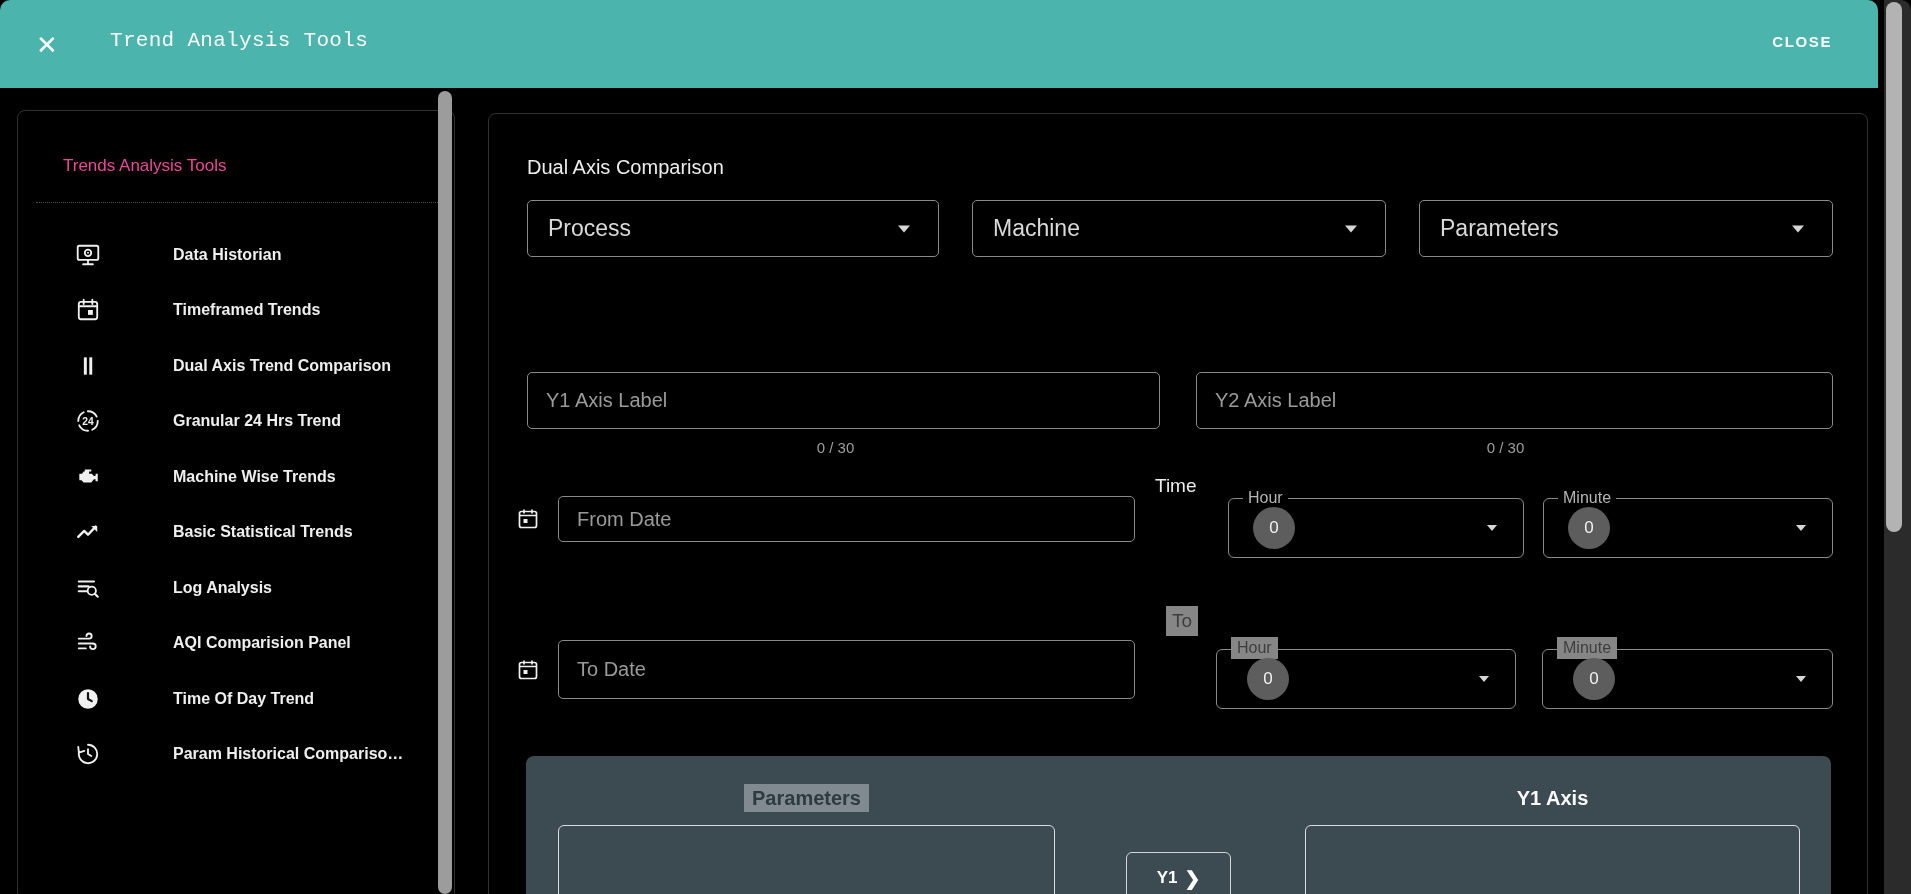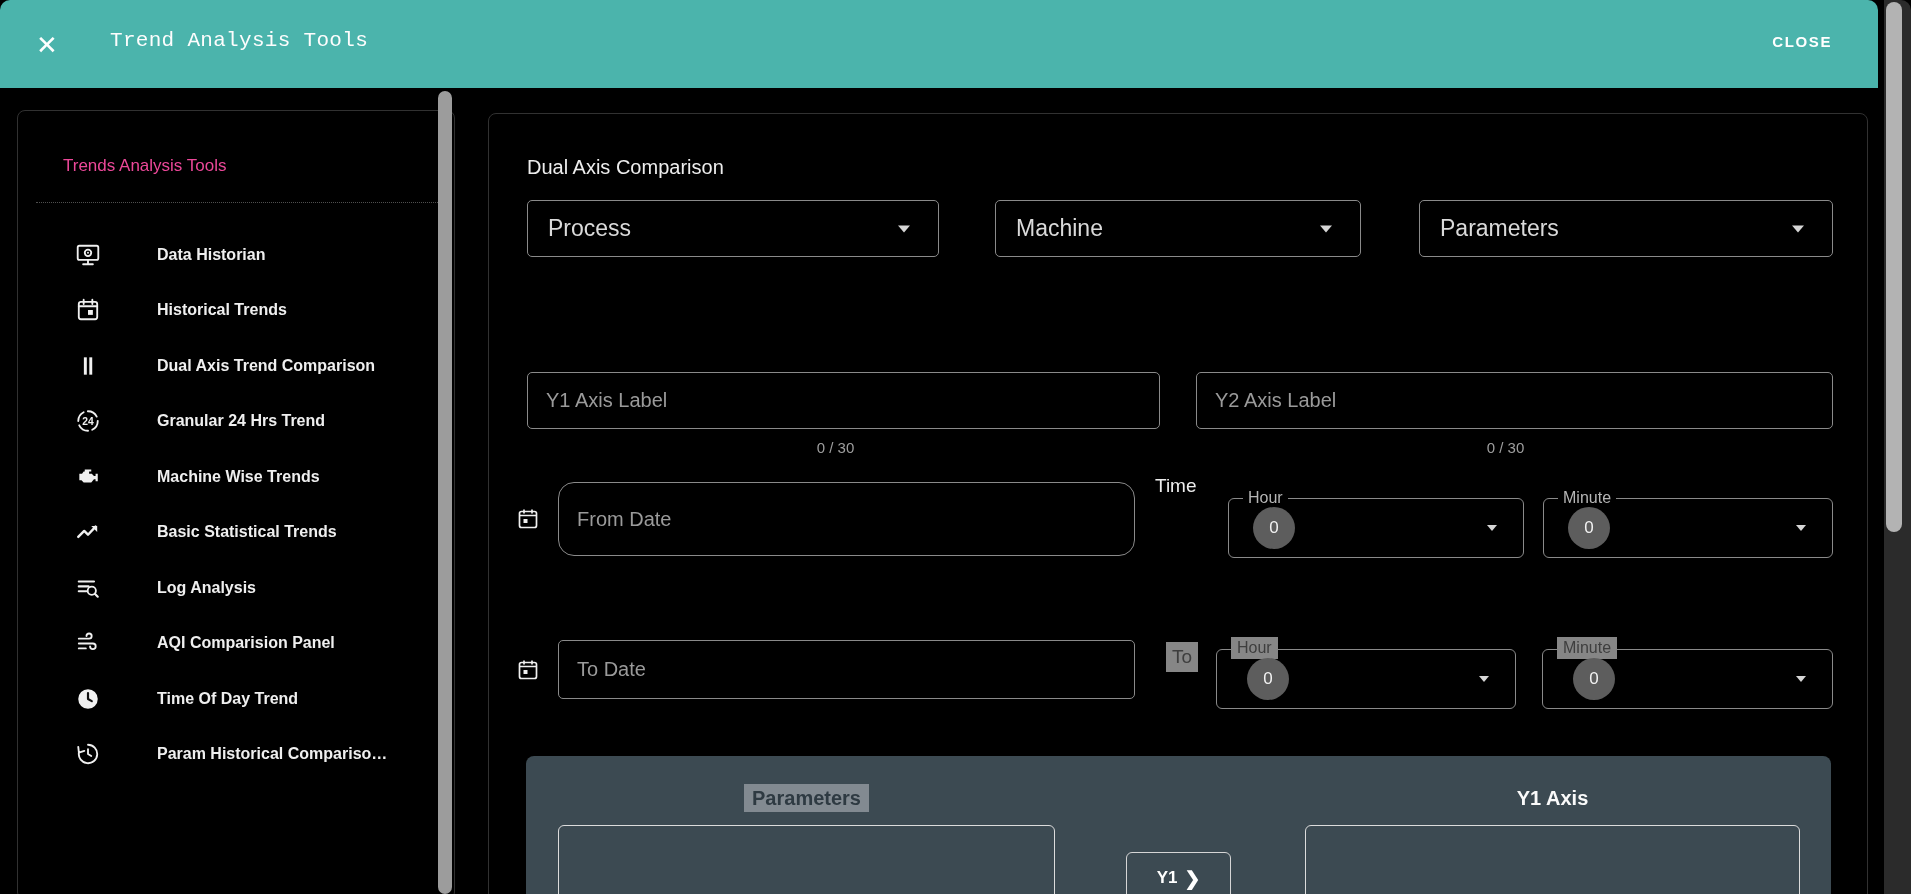--- a/index.html
+++ b/index.html
@@ -32,21 +32,21 @@
   .sb-thumb { position:absolute; left:438px; top:91px; width:14px; height:803px; background:#9c9c9c; border-radius:7px; }
 
   
   .side-card {
     position:absolute; left:17px; top:110px; width:438px; height:790px;
     background:#000; border:1px solid #313131; border-radius:8px;
   }
   .side-title { position:absolute; left:45px; top:45px; font-size:17px; color:#ec4899; }
   .side-div { position:absolute; left:18px; top:91px; width:402px; border-top:1px dotted #4f4f4f; }
   .side-list { position:absolute; left:0; top:116px; width:420px; }
-  .sitem { display:flex; align-items:center; height:55.5px; padding-left:57px; cursor:pointer; }
+  .sitem { display:flex; align-items:center; height:55.5px; padding-left:57px; cursor:pointer;gap:16px; }
   .sitem .ic { width:26px; height:26px; flex:0 0 26px; display:flex; align-items:center; justify-content:center; }
   .sitem .lbl {
     margin-left:56px; font-size:16px; font-weight:700; color:#efefef;
     white-space:nowrap; overflow:hidden; text-overflow:ellipsis; max-width:255px;
   }
   .ic svg { stroke:#f0f0f0; fill:none; stroke-width:1.7; stroke-linecap:round; stroke-linejoin:round; }
 
   
   .main-card {
     position:absolute; left:488px; top:113px; width:1380px; height:790px;
@@ -140,21 +140,21 @@
       </div>
 
       <div class="sitem">
         <span class="ic">
           <svg width="26" height="26" viewBox="0 0 24 24">
               <rect x="3.5" y="4.5" width="17" height="16" rx="2"></rect>
               <path d="M8 2.5v4M16 2.5v4M3.5 8.5h17"></path>
               <rect x="12" y="12" width="4.5" height="4.5" fill="#f0f0f0" stroke="none"></rect>
             </svg>
         </span>
-        <span class="lbl">Historical Trends</span>
+        <span class="lbl">Timeframed Trends</span>
       </div>
 
       <div class="sitem">
         <span class="ic">
           <svg width="26" height="26" viewBox="0 0 24 24">
               <rect x="8.2" y="4" width="2.7" height="16" fill="#f0f0f0" stroke="none"></rect>
               <rect x="13.2" y="4" width="2.7" height="16" fill="#f0f0f0" stroke="none"></rect>
             </svg>
         </span>
         <span class="lbl">Dual Axis Trend Comparison</span>
@@ -237,21 +237,21 @@
   </div>
   <div class="sb-thumb"></div>
 
   <div class="main-card">
     <div class="main-title">Dual Axis Comparison</div>
 
     <div class="selbox outl" style="left:38px; width:412px;">
       <span class="sel-lbl">Process</span>
       <span class="caret"></span>
     </div>
-    <div class="selbox outl" style="left:506px; width:366px;">
+    <div class="selbox outl" style="left:483px; width:414px;">
       <span class="sel-lbl">Machine</span>
       <span class="caret"></span>
     </div>
     <div class="selbox outl" style="left:930px; width:414px;">
       <span class="sel-lbl">Parameters</span>
       <span class="caret"></span>
     </div>
 
     <div class="txtfield outl" style="left:38px; top:258px; width:633px;">
       <input type="text" placeholder="Y1 Axis Label" style="">
@@ -262,21 +262,21 @@
     <div class="counter" style="left:38px; top:325px; width:633px; padding-right:16px;">0 / 30</div>
     <div class="counter" style="left:707px; top:325px; width:637px; padding-right:18px;">0 / 30</div>
 
     <span class="cal-ic" style="left:27px; top:393px;">
       <svg width="24" height="24" viewBox="0 0 24 24">
           <rect x="3.5" y="4.5" width="17" height="16" rx="2"></rect>
           <path d="M8 2.5v4M16 2.5v4M3.5 8.5h17"></path>
           <rect x="7.5" y="12" width="4" height="4" fill="#f0f0f0" stroke="none"></rect>
         </svg>
     </span>
-    <div class="txtfield outl" style="left:69px; top:368px; width:577px; height:74px;border-radius:16px;">
+    <div class="txtfield outl" style="left:69px; top:382px; width:577px; height:46px;">
       <input type="text" placeholder="From Date" style="">
     </div>
     <span class="sect-lbl" style="left:666px; top:361px;">Time</span>
 
     <div class="fset" style="left:739px; top:384px; width:296px;">
       <span class="legend">Hour</span>
       <span class="chip">0</span>
       <span class="caret small" style="right:26px;"></span>
     </div>
     <div class="fset" style="left:1054px; top:384px; width:290px;">
@@ -288,21 +288,21 @@
     <span class="cal-ic" style="left:27px; top:544px;">
       <svg width="24" height="24" viewBox="0 0 24 24">
           <rect x="3.5" y="4.5" width="17" height="16" rx="2"></rect>
           <path d="M8 2.5v4M16 2.5v4M3.5 8.5h17"></path>
           <rect x="7.5" y="12" width="4" height="4" fill="#f0f0f0" stroke="none"></rect>
         </svg>
     </span>
     <div class="txtfield outl" style="left:69px; top:526px; width:577px; height:59px;">
       <input type="text" placeholder="To Date" style="">
     </div>
-    <span class="sect-lbl hl" style="left:677px; top:528px; padding:4px 6px;">To</span>
+    <span class="sect-lbl hl" style="left:677px; top:492px; padding:4px 6px;">To</span>
 
     <div class="fset" style="left:727px; top:535px; width:300px;">
       <span class="legend hl">Hour</span>
       <span class="chip" style="left:30px;">0</span>
       <span class="caret small" style="right:26px;"></span>
     </div>
     <div class="fset" style="left:1053px; top:535px; width:291px;">
       <span class="legend hl">Minute</span>
       <span class="chip" style="left:30px;">0</span>
       <span class="caret small" style="right:26px;"></span>

